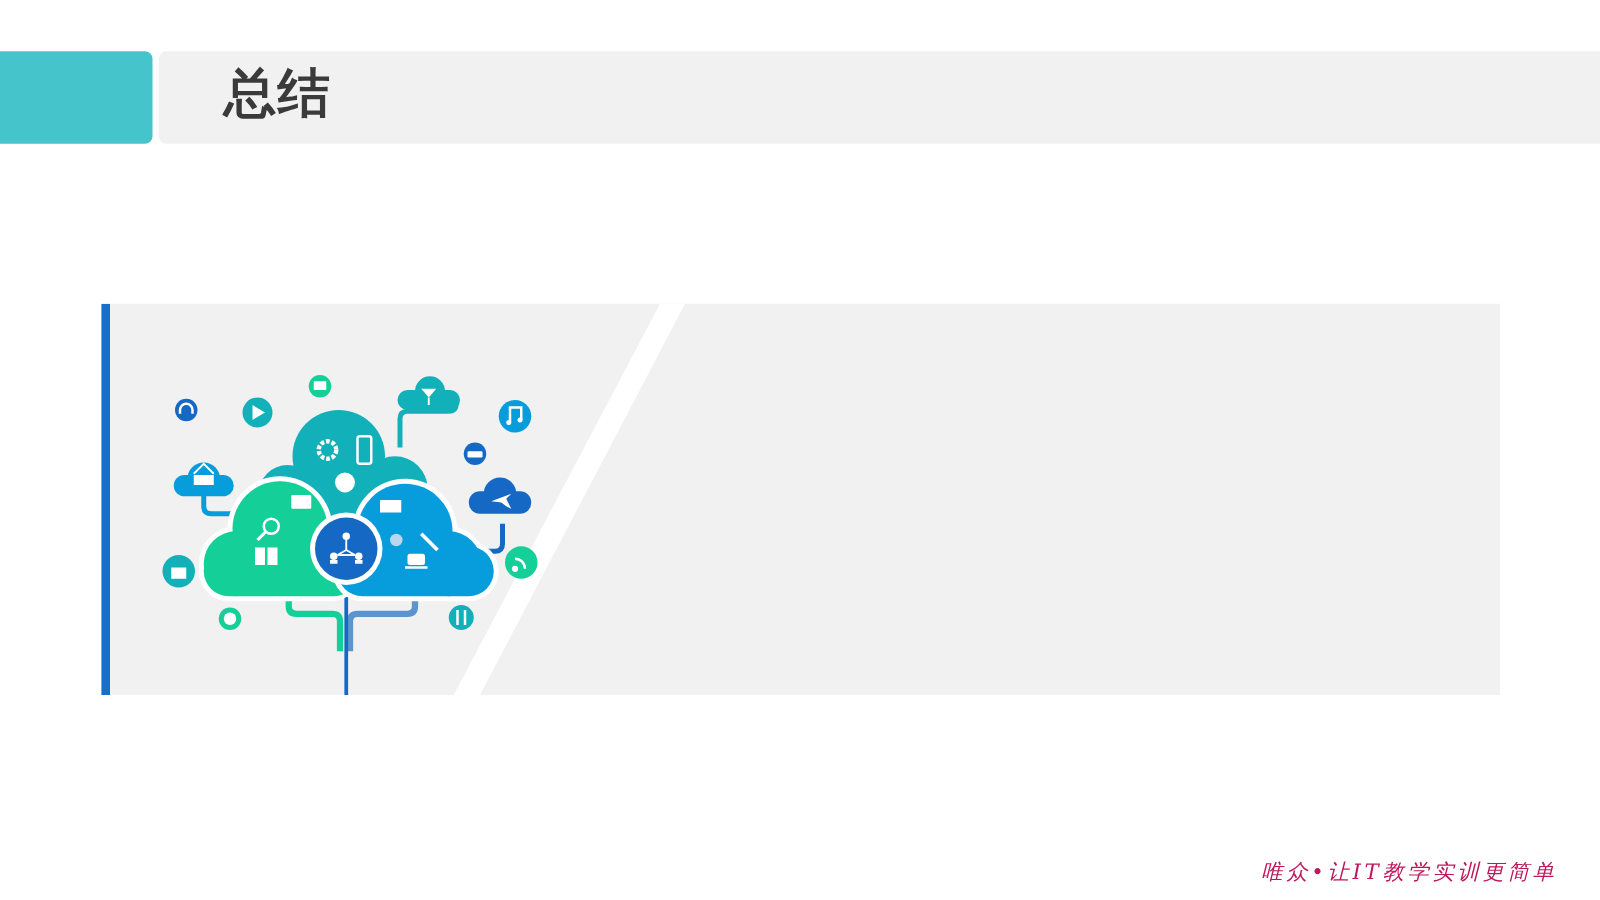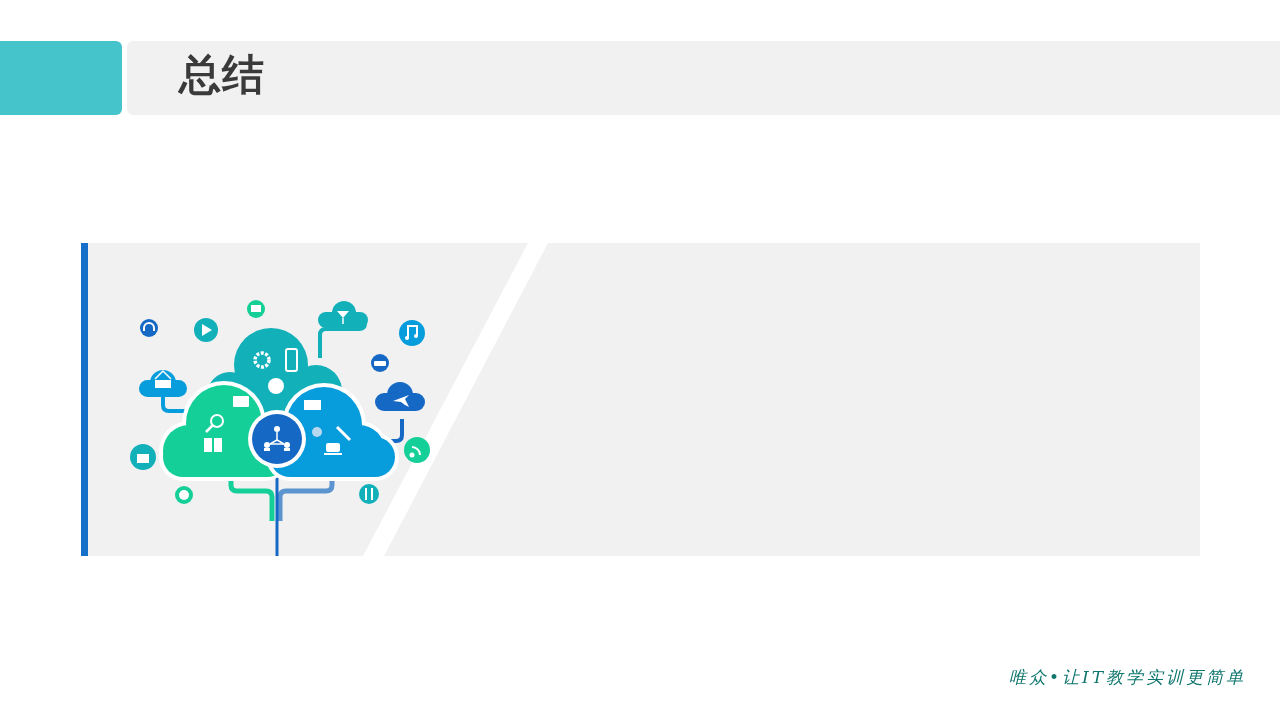--- a/index.html
+++ b/index.html
@@ -40,22 +40,22 @@
   }
   .bullet {
     position:relative; padding-left:47px;
     font-size:35px; line-height:58px; color:#404040;
     font-family:"DejaVu Sans",sans-serif; font-weight:300;
   }
   .bullet .sq {
     position:absolute; left:0; top:19px; width:21px; height:20px; background:#1670c9;
   }
   .footer-slogan {
-    position:absolute; right:34px; top:666px;
-    font-family:"DejaVu Serif",serif; font-size:17px; color:#0f766e;
+    position:absolute; right:34px; top:686px;
+    font-family:"DejaVu Serif",serif; font-size:17px; color:#be185d;
     letter-spacing:3px; font-style:italic;
   }
 </style>
 </head>
 <body>
 
 <div class="accent-block"></div>
 <div class="title-bar">
   <div class="title-text">总结</div>
 </div>

